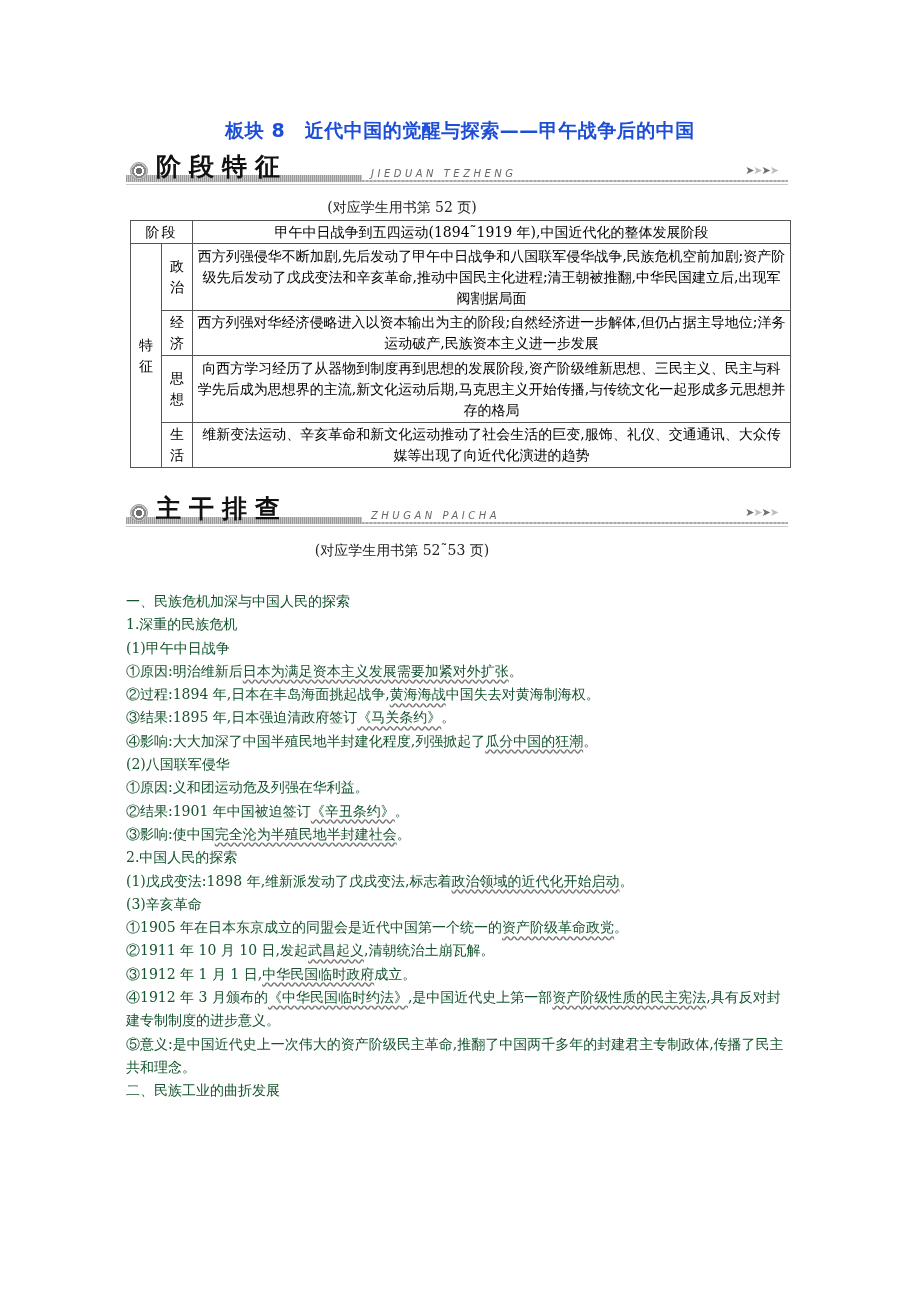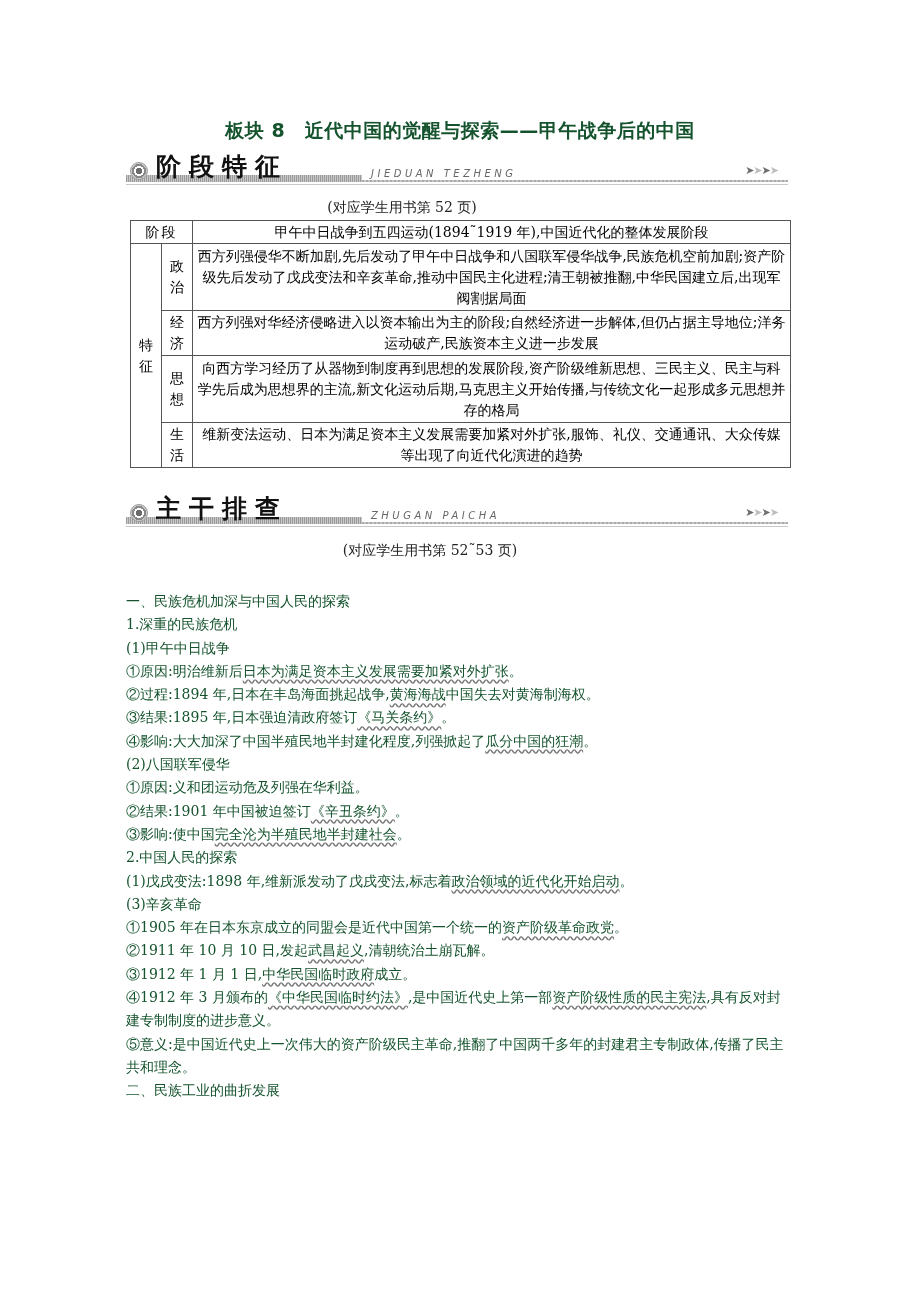--- a/index.html
+++ b/index.html
@@ -3,21 +3,21 @@
   <meta charset="utf-8">
   <style>
     html, body { margin: 0; padding: 0; background: #ffffff; }
     body {
       width: 920px; height: 1302px; position: relative; overflow: hidden;
       font-family: "DejaVu Serif", "Liberation Serif", serif;
       color: #111;
     }
     .page-title {
       position: absolute; left: 0; width: 920px; top: 118px;
-      text-align: center; font-size: 19px; font-weight: bold; color: #14532d;
+      text-align: center; font-size: 19px; font-weight: bold; color: #1d4ed8;
       font-family: "DejaVu Sans", sans-serif; letter-spacing: 0.5px;
     }
     .banner { position: absolute; left: 126px; width: 662px; height: 34px; }
     .banner .bar-left {
       position: absolute; left: 0; bottom: 6px; width: 236px; height: 7px;
       background: repeating-linear-gradient(90deg, #9a9a9a 0 1px, #c8c8c8 1px 2px);
     }
     .banner .rule {
       position: absolute; left: 236px; right: 0; bottom: 6px; height: 2px;
       background: repeating-linear-gradient(90deg, #a8aaa8 0 2px, #c9c1c9 2px 4px);
@@ -110,35 +110,35 @@
       <span>思</span>
       <span>想</span>
     </td>
     <td>向西方学习经历了从器物到制度再到思想的发展阶段,资产阶级维新思想、三民主义、民主与科学先后成为思想界的主流,新文化运动后期,马克思主义开始传播,与传统文化一起形成多元思想并存的格局</td>
   </tr>
   <tr>
     <td class="lbl-inner vert" style="height:44px;">
       <span>生</span>
       <span>活</span>
     </td>
-    <td>维新变法运动、日本为满足资本主义发展需要加紧对外扩张,服饰、礼仪、交通通讯、大众传媒等出现了向近代化演进的趋势</td>
+    <td>维新变法运动、辛亥革命和新文化运动推动了社会生活的巨变,服饰、礼仪、交通通讯、大众传媒等出现了向近代化演进的趋势</td>
   </tr>
 </tbody>
   </table>
 
 <div class="banner" style="top:496px;">
   <div class="bar-left"></div>
   <div class="rule"></div>
   <div class="rule2"></div>
   <div class="circle"></div>
   <div class="heading">主干排查</div>
   <div class="pinyin">ZHUGAN PAICHA</div>
   <div class="arrows"><span class="a1">➤</span><span class="a2">➤</span><span class="a1">➤</span><span class="a2">➤</span></div>
 </div>
-<div class="ref" style="top:542px;padding-left:28px;">(对应学生用书第 52˜53 页)</div>
+<div class="ref" style="top:542px;">(对应学生用书第 52˜53 页)</div>
 
 <div class="body-text">
   <p>一、民族危机加深与中国人民的探索</p>
   <p>1.深重的民族危机</p>
   <p>(1)甲午中日战争</p>
   <p><span>①原因:明治维新后</span><span class="u">日本为满足资本主义发展需要加紧对外扩张</span><span>。</span></p>
   <p><span>②过程:1894 年,日本在丰岛海面挑起战争,</span><span class="u">黄海海战</span><span>中国失去对黄海制海权。</span></p>
   <p><span>③结果:1895 年,日本强迫清政府签订</span><span class="u">《马关条约》</span><span>。</span></p>
   <p><span>④影响:大大加深了中国半殖民地半封建化程度,列强掀起了</span><span class="u">瓜分中国的狂潮</span><span>。</span></p>
   <p>(2)八国联军侵华</p>

